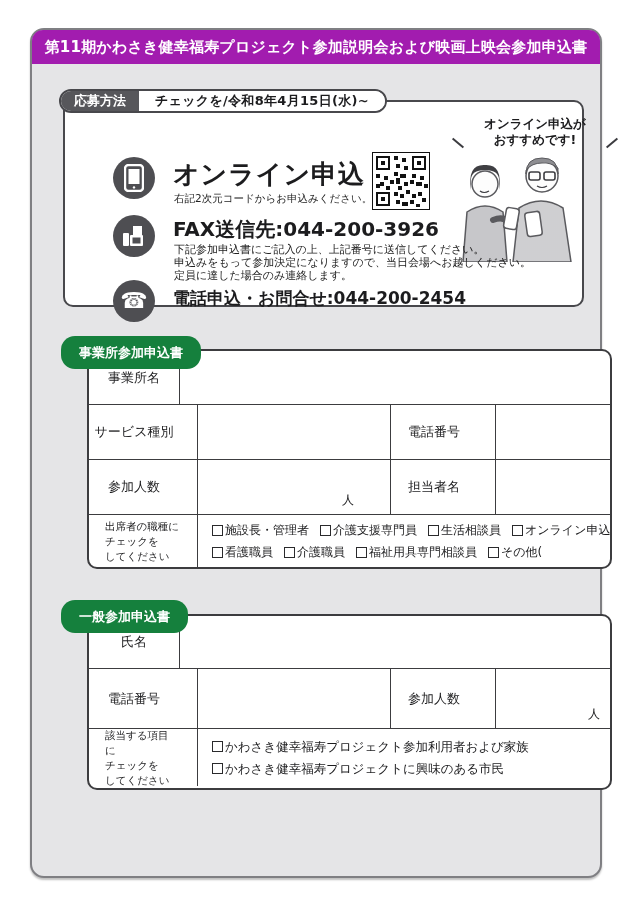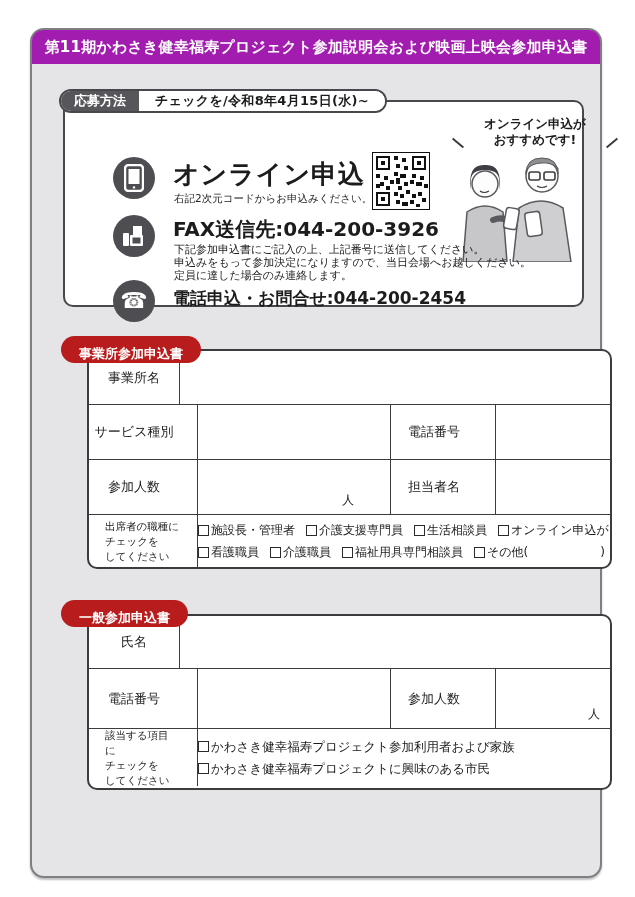--- a/index.html
+++ b/index.html
@@ -36,36 +36,36 @@
   .qr{position:absolute;left:307px;top:50px;width:58px;height:58px;}
 
   .bubble{position:absolute;left:390px;top:14px;width:160px;text-align:center;z-index:2;}
   .bubble div{font-size:12.5px;font-weight:bold;line-height:16px;}
   .spark{position:absolute;width:14px;height:2px;background:#3c3c40;}
   .spark.l{left:-4px;top:26px;transform:rotate(40deg);}
   .spark.r{right:-4px;top:26px;transform:rotate(-40deg);}
   .illustration{position:absolute;left:384px;top:48px;}
 
   
-  .form-badge{position:absolute;height:27px;background:#b91c1c;border-radius:14px;color:#fff;
-              font-size:13px;font-weight:bold;display:flex;align-items:flex-end;
+  .form-badge{position:absolute;height:33px;background:#15803d;border-radius:14px;color:#fff;
+              font-size:13px;font-weight:bold;display:flex;align-items:center;
               padding:0 18px;z-index:3;white-space:nowrap;}
   .ftable{position:absolute;left:55px;width:525px;background:#fff;border:2px solid #3c3c3f;
           border-radius:10px;overflow:hidden;box-sizing:border-box;z-index:1;}
   .tr{display:flex;box-sizing:border-box;}
   .tr + .tr{border-top:1.5px solid #3c3c3f;gap:18px;}
   .td{box-sizing:border-box;display:flex;align-items:center;position:relative;}
   .td + .td{border-left:1.5px solid #3c3c3f;}
   .td.lbl{justify-content:center;font-size:13px;color:#1c1c1e;}
   .td.lbl-sm{flex-direction:column;justify-content:center;align-items:flex-start;
              padding-left:16px;font-size:10.5px;line-height:15px;}
   .unit{position:absolute;right:18px;bottom:5px;font-size:12px;}
   .unit.far{right:10px;}
   .cbarea{flex-direction:column;align-items:flex-start;justify-content:center;
-          font-size:12px;line-height:22px;}
+          padding-left:14px;font-size:12px;line-height:22px;}
   .cbline{display:flex;align-items:center;white-space:nowrap;}
   .cbitem{display:flex;align-items:center;margin-right:11px;}
   .cbitem:last-child{margin-right:0;}
   .cb{display:inline-block;width:11px;height:11px;border:1.5px solid #2a2a2c;background:#fff;
       margin-right:2px;box-sizing:border-box;flex:0 0 auto;}
   .ospace{display:inline-block;width:72px;}
 
   .w90{width:90px;flex:0 0 90px;}
   .w175{width:175px;flex:0 0 175px;}
   .w85{width:87px;flex:0 0 87px;}

